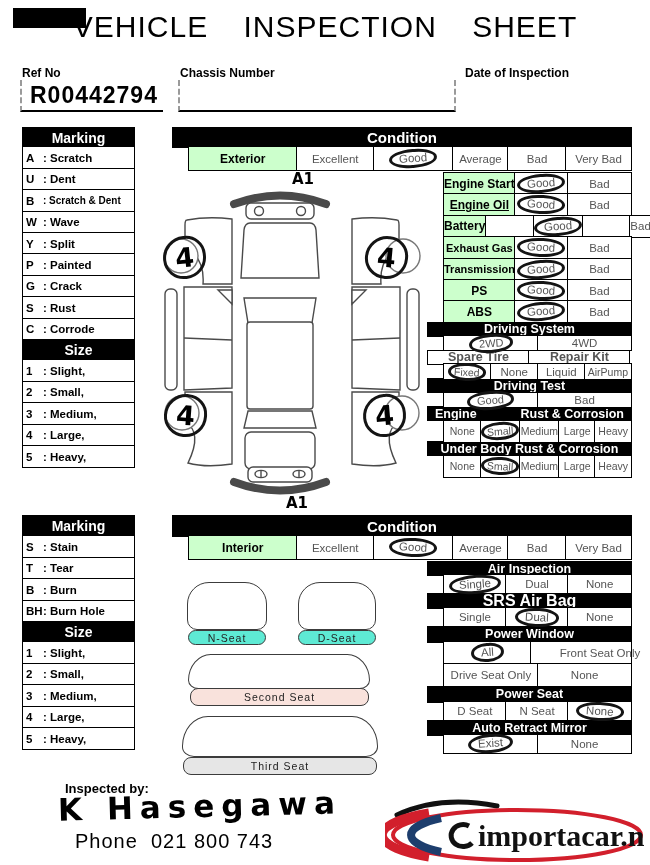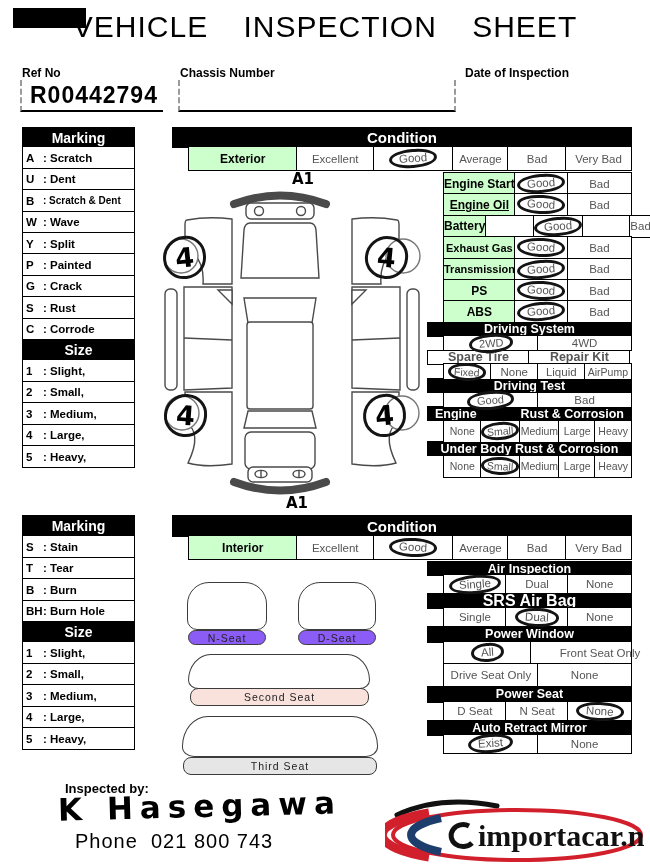--- a/index.html
+++ b/index.html
@@ -36,21 +36,21 @@
   .hand-circle{position:absolute;width:37px;height:37px;border:3.4px solid #141414;
         border-radius:52% 46% 50% 48%;display:flex;align-items:center;justify-content:center;
         font-size:27px;font-weight:bold;font-family:"DejaVu Sans",sans-serif;background:transparent;}
   .a1{position:absolute;font-size:15px;font-weight:bold;font-family:"DejaVu Sans",sans-serif;margin-left:24px;}
   
   .seatback{position:absolute;border:1.5px solid #3c3c3c;background:#fff;
             border-radius:22px 22px 10px 10px;}
   .bench{position:absolute;border:1.5px solid #3c3c3c;background:#fff;
          border-radius:26px 26px 12px 12px / 30px 30px 10px 10px;}
   .seatlab{position:absolute;border:1.4px solid #3c3c3c;border-radius:8px;display:flex;
-           align-items:center;justify-content:center;font-size:10.5px;color:#222;background:#8b5cf6;
+           align-items:center;justify-content:center;font-size:10.5px;color:#222;background:#5eead4;
            letter-spacing:1px;}
   
   .inspected{font-size:13px;font-weight:bold;}
   .signature{font-size:31px;font-weight:bold;font-family:"DejaVu Sans",sans-serif;
              letter-spacing:7px;transform:rotate(-1.5deg);white-space:nowrap;}
   .phone{font-size:20px;letter-spacing:1px;}
   svg text{font-family:"Liberation Serif",serif;}
 </style>
 </head>
 <body>

